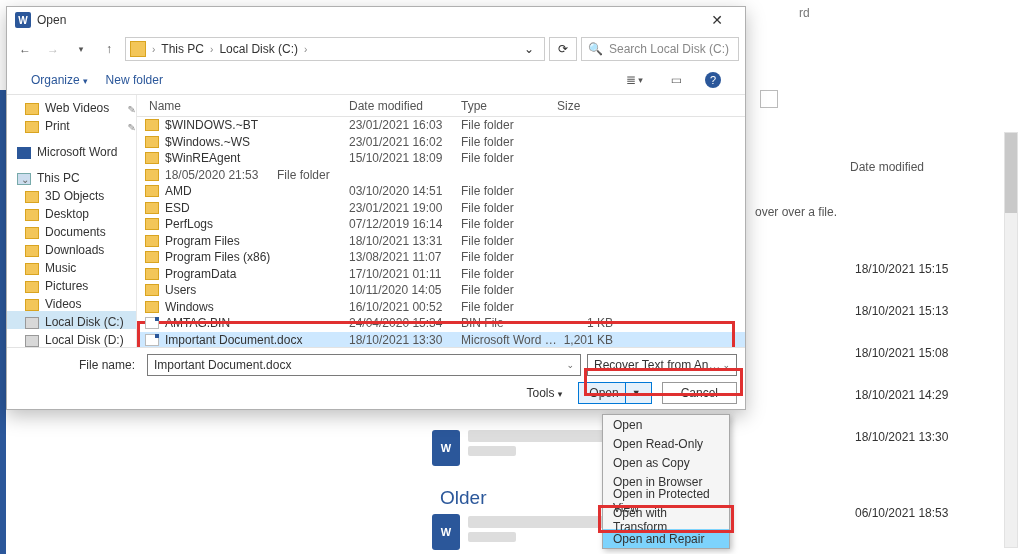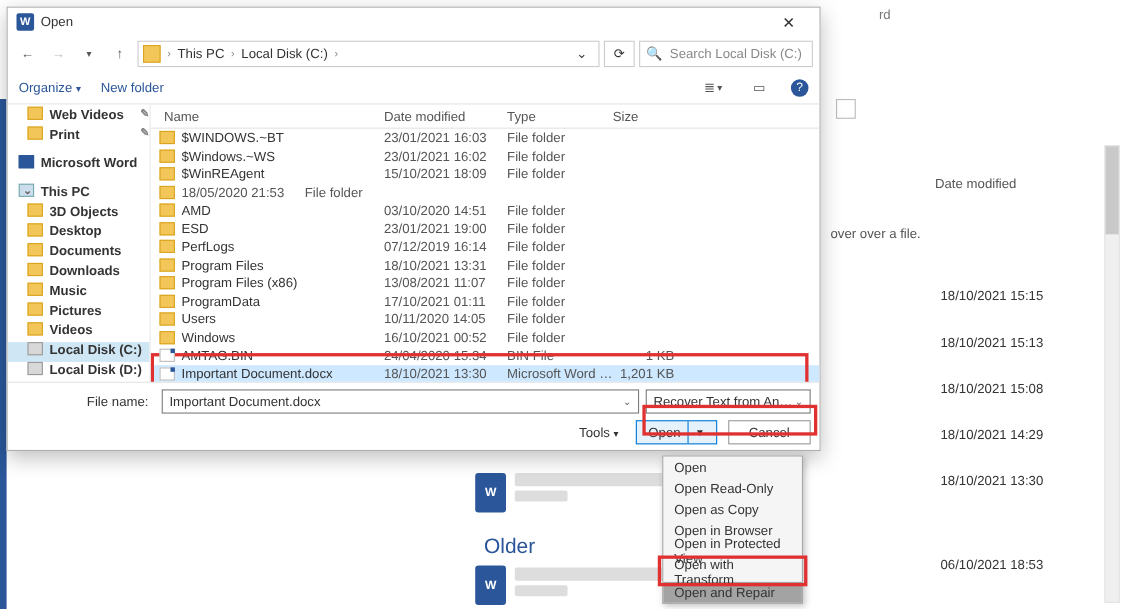--- a/index.html
+++ b/index.html
@@ -28,28 +28,28 @@
 .navrow { height: 32px; display:flex; align-items:center; padding: 0 6px; gap:4px; border-bottom: none; }
 .navrow .nb { width:24px; height:24px; display:flex;align-items:center;justify-content:center; color:#555; border-radius:3px; }
 .navrow .crumb { flex:1; height:24px; border:1px solid #ccc; background:#fff; display:flex; align-items:center; padding:0 4px; gap:4px; }
 .navrow .crumb .cico { width:16px;height:16px;background:#f3c659;border:1px solid #d9a420; }
 .navrow .crumb span { color:#333; }
 .navrow .crumb .sep { color:#888; font-size:10px; padding:0 2px; }
 .navrow .dd { color:#888; padding:0 6px; }
 .navrow .refresh { width:28px;height:24px;border:1px solid #ccc;display:flex;align-items:center;justify-content:center; }
 .navrow .search { width:158px; height:24px; border:1px solid #ccc; display:flex; align-items:center; padding:0 6px; color:#888; gap:6px; }
 
-.toolbar2 { height: 30px; display:flex; align-items:center; padding:0 10px; border-bottom:1px solid #e3e3e3; color:#2b579a; gap:18px; }
+.toolbar2 { height: 30px; display:flex; align-items:center; padding:0 24px; border-bottom:1px solid #e3e3e3; color:#2b579a; gap:18px; }
 .toolbar2 .spacer { flex:1; }
 .toolbar2 .vbtn { color:#555; padding:0 5px; display:flex;align-items:center; gap:2px; }
 .toolbar2 .help { width:16px;height:16px;border-radius:50%;background:#2b579a;color:#fff;display:flex;align-items:center;justify-content:center;font-size:11px; }
 
 .body { flex:1; display:flex; overflow:hidden; }
 .sidebar { width:130px; border-right:1px solid #e8e8e8; background:#fff; overflow:hidden; padding-top:2px; }
-.sidebar .item { display:flex; align-items:flex-start; height:18px; padding-left:18px; gap:6px; color:#333; white-space:nowrap;font-weight:bold; }
+.sidebar .item { display:flex; align-items:flex-end; height:18px; padding-left:18px; gap:6px; color:#333; white-space:nowrap; }
 .sidebar .item.top { padding-left:10px; }
 .sidebar .item.sel { background:#cfe6f5; }
 .sidebar .ico { width:14px;height:12px; background:#f3c659; border:1px solid #d9a420; }
 .sidebar .ico.pc { background:#cde; border-color:#7aa; }
 .sidebar .ico.drive { background:#d8d8d8; border-color:#999; }
 .sidebar .ico.word { background:#2b579a; border-color:#2b579a; }
 .sidebar .chev { font-size:10px; color:#666; position:absolute; left:14px; }
 .sidebar .group { position:relative; }
 
 .filepane { flex:1; display:flex; flex-direction:column; }
@@ -73,21 +73,21 @@
 .footer .fname { flex:1; height:22px; border:1px solid #7a7a7a; padding:0 6px; display:flex; align-items:center; background:#fff; }
 .footer .filter { width:150px; height:22px; border:1px solid #7a7a7a; display:flex; align-items:center; padding:0 6px; background:#fff; justify-content:space-between; }
 .footer .row2 { display:flex; align-items:center; justify-content:flex-end; gap:10px; }
 .footer .tools { color:#333; margin-right:6px; }
 .footer .btn { height:22px; border:1px solid #0078d7; background:#e5f1fb; padding:0 10px; display:flex; align-items:center; position:relative; }
 .footer .btn.split .divv { width:1px; align-self:stretch; background:#0078d7; margin:0 6px; }
 .footer .btn.cancel { border-color:#999; background:#fff; padding:0 18px; }
 
 .dropdown { position:absolute; left:602px; top:414px; width:128px; background:#f5f5f5; border:1px solid #a8a8a8; box-shadow:2px 2px 6px rgba(0,0,0,.25); z-index:10; }
 .dropdown .mi { height:19px; display:flex; align-items:center; padding:0 10px; color:#333; }
-.dropdown .mi.hover { background:#a3a3a3; }
+.dropdown .mi.hover { background:#7dd3fc; }
 
 .redbox.files{ left:0; top:204px; width:598px; height:36px; }
 .footer-wrap-red { position:absolute; left:577px; top:361px; width:159px; height:28px; border:3px solid #e03030; pointer-events:none; z-index:5;}
 .redbox.dropdownbox { position:absolute; left:598px; top:505px; width:136px; height:28px; border:3px solid #e03030; z-index:12; pointer-events:none; }
 </style>
 </head>
 <body>
 
 <div class="backdrop">
   <div class="accent"></div>

